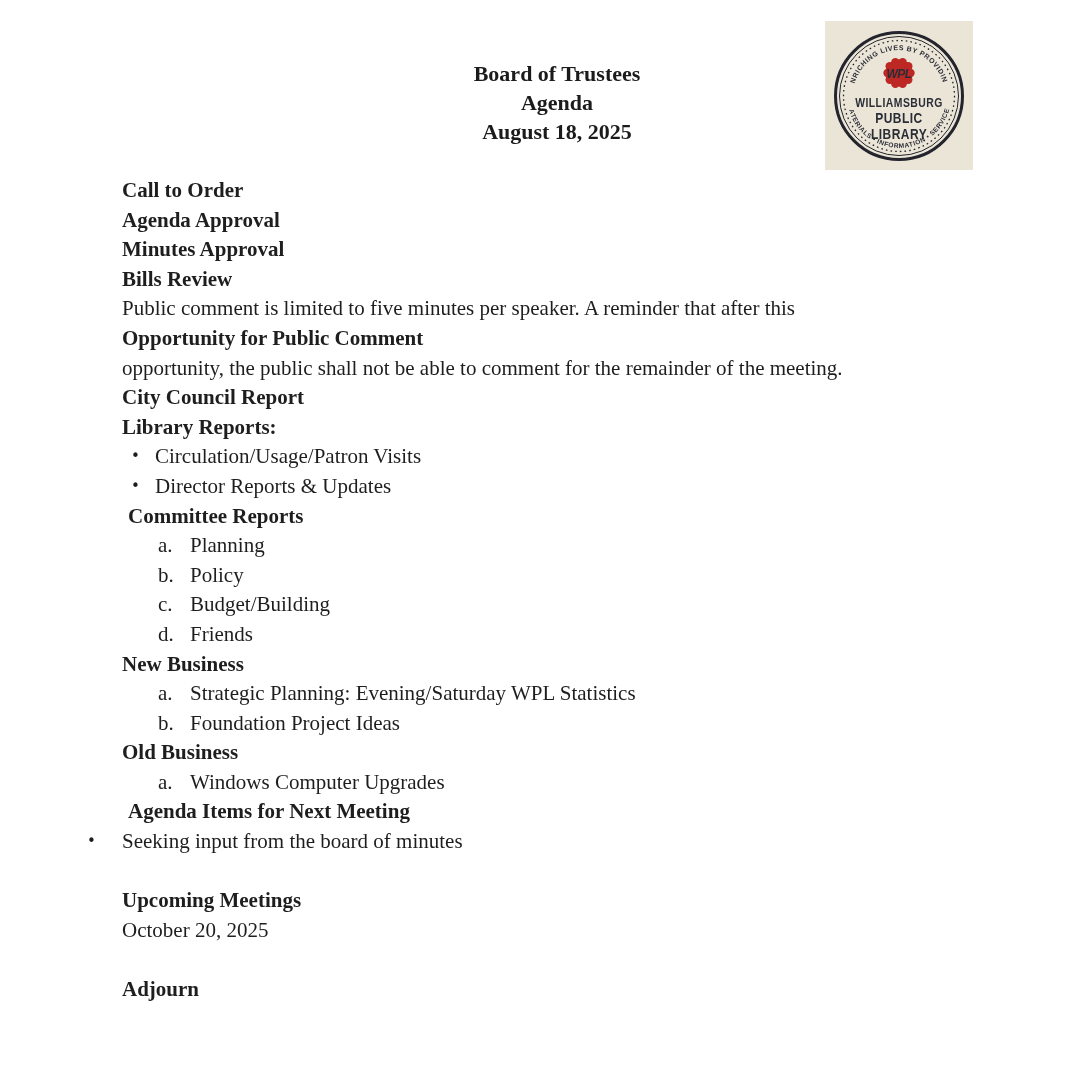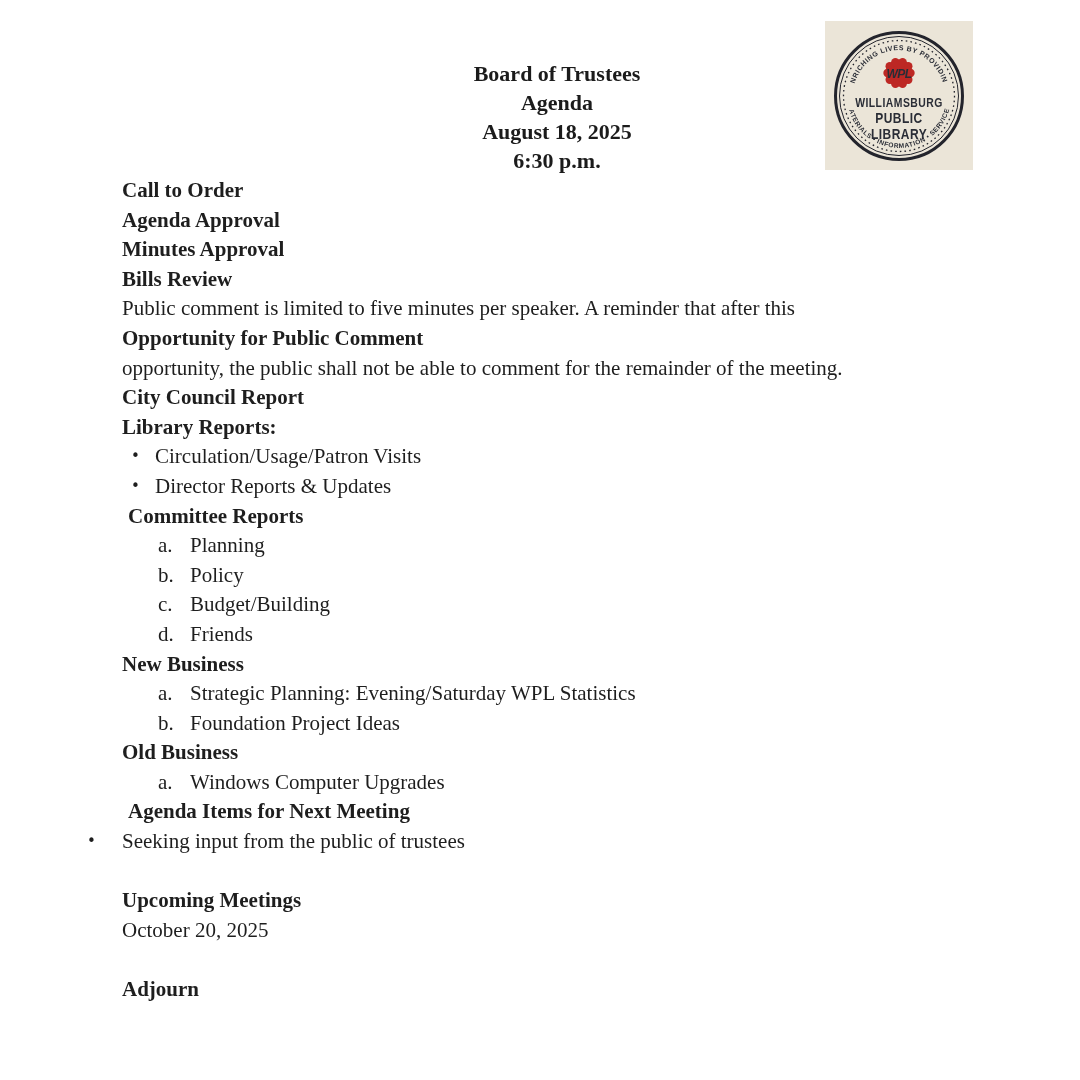--- a/index.html
+++ b/index.html
@@ -41,21 +41,20 @@
 </style>
 </head>
 <body>
 
 <div class="page">
 
   <div class="doc-header">
     <div>Board of Trustees</div>
     <div>Agenda</div>
     <div>August 18, 2025</div>
-    <div>6:30 p.m.</div>
   </div>
 
   <div class="logo-box">
     <svg width="148" height="149" viewBox="0 0 148 149">
       <defs>
         <path id="arc-top" d="M 29.6 63.1 A 46 46 0 0 1 118.4 63.1" fill="none"></path>
         <path id="arc-bottom" d="M 23.8 88.5 A 52 52 0 0 0 124.2 88.5" fill="none"></path>
       </defs>
       <rect x="0" y="0" width="148" height="149" fill="#ebe5d8"></rect>
       <circle cx="74" cy="75" r="63.5" fill="none" stroke-width="3" stroke="#23242c"></circle>
@@ -138,21 +137,21 @@
         <span class="txt">Foundation Project Ideas</span>
       </div>
       <div class="line heading">Old Business</div>
       <div class="line letter">
         <span class="marker">a.</span>
         <span class="txt">Windows Computer Upgrades</span>
       </div>
       <div class="line heading extra-indent">Agenda Items for Next Meeting</div>
       <div class="line bullet-outdent">
         <span class="marker">•</span>
-        <span class="txt">Seeking input from the public of trustees</span>
+        <span class="txt">Seeking input from the board of minutes</span>
       </div>
       <div class="line spacer"></div>
       <div class="line heading">Upcoming Meetings</div>
       <div class="line body">October 20, 2025</div>
       <div class="line spacer"></div>
       <div class="line heading">Adjourn</div>
     </div>
 
 </div>
 

